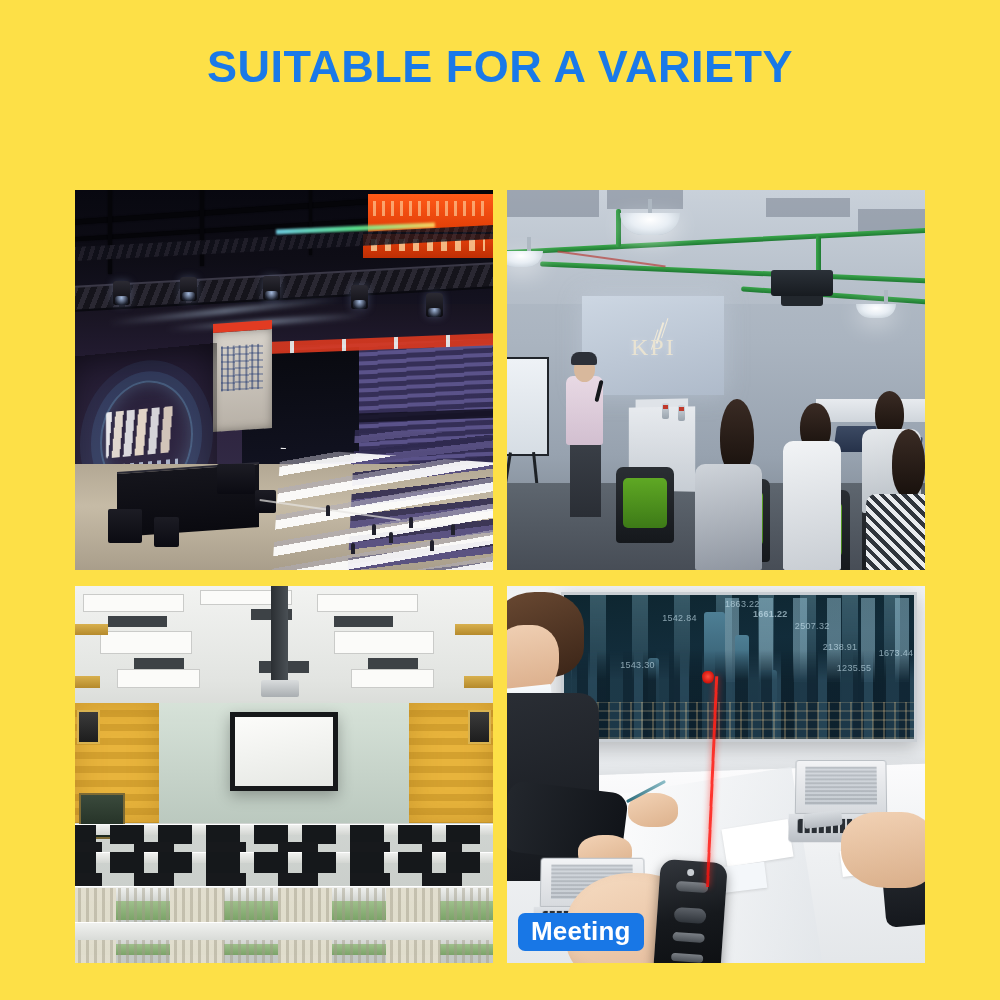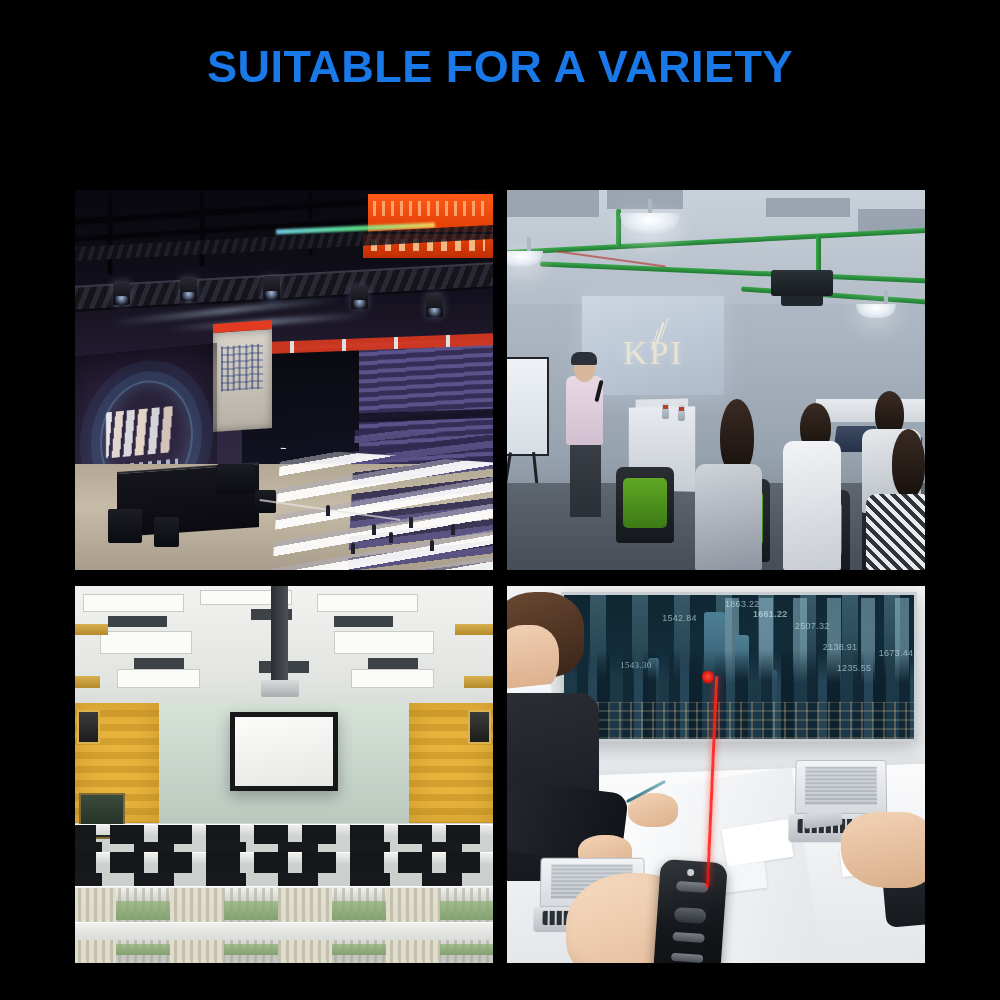--- a/index.html
+++ b/index.html
@@ -2,21 +2,21 @@
 <html><head>
 <meta charset="utf-8">
 <style>
   * { box-sizing: border-box; margin: 0; padding: 0; }
   html, body {
     width: 1000px; height: 1000px;
     background: #ffffff;
     font-family: "Liberation Sans", sans-serif;
     overflow: hidden;
   }
-  .page { position: relative; width: 1000px; height: 1000px; background: #000000; }
+  .page { position: relative; width: 1000px; height: 1000px; background: #fde047; }
 
   
   .headline {
     position: absolute;
     left: 0; top: 38px; width: 1000px;
     text-align: center;
     color: #1a79e8;
     font-size: 45px;
     font-weight: 700;
     letter-spacing: 0.5px;
@@ -264,21 +264,21 @@
   }
   .training .screen {
     position:absolute; left:18%; top:28%; width:34%; height:26%;
     background: linear-gradient(165deg, rgba(206,216,228,.95), rgba(176,188,204,.9));
     box-shadow: 0 0 22px rgba(210,220,235,.35);
   }
   .training .screen .kpi {
     position:absolute; left:0; right:0; top:38%;
     text-align:center;
     color:#e9e3d2;
-    font-size:34px;
+    font-size:24px;
     font-weight:400;
     letter-spacing:2px;
     font-family: "Liberation Serif", serif;
     text-shadow: 0 0 6px rgba(255,255,255,.35);
   }
   .training .screen .spark {
     position:absolute; left:54%; top:26%; width:2px; height:22px;
     background:#efe9d8; transform: rotate(18deg);
     box-shadow: 3px -6px 0 -0.5px #efe9d8, -3px 8px 0 -0.5px #efe9d8;
   }
@@ -816,21 +816,21 @@
           <div class="tower" style="left:56%;bottom:0;width:5%;height:48%;"></div>
           <div class="skyline"></div>
           <div class="lights"></div>
           <div class="num" style="left:46%;top:3%;">1863.22</div>
           <div class="num" style="left:28%;top:13%;">1542.84</div>
           <div class="num" style="left:54%;top:10%;font-weight:bold;">1661.22</div>
           <div class="num" style="left:66%;top:18%;">2507.32</div>
           <div class="num" style="left:74%;top:33%;">2138.91</div>
           <div class="num" style="left:90%;top:37%;">1673.44</div>
           <div class="num" style="left:78%;top:47%;">1235.55</div>
-          <div class="num" style="left:16%;top:45%;font-family:Liberation Serif, serif;">1543.30</div>
+          <div class="num" style="left:16%;top:45%;">1543.30</div>
         </div>
         <div class="table"></div>
         <div class="table-edge"></div>
         <div class="paper" style="left:52%;top:63%;width:16%;height:10%;transform:rotate(-9deg);"></div>
         <div class="paper" style="left:49%;top:74%;width:13%;height:7%;transform:rotate(-7deg);background:#f4f7fa;"></div>
         <div class="laptop" style="right:9%;top:46%;width:22%;height:22%;">
           <div class="lid"></div>
             <div class="base"></div>
         </div>
         <div class="phone" style="right:20%;top:60%;width:9%;height:4%;transform:rotate(-6deg);"></div>
@@ -856,16 +856,17 @@
         <div class="laser-dot" style="left:46.6%;top:22.5%;"></div>
         <div class="presenter-hand"></div>
         <div class="remote">
           <div class="dot"></div>
           <div class="btn" style="top:19%;"></div>
           <div class="btn" style="top:42%;height:13%;border-radius:8px;background:linear-gradient(180deg,#5d6269,#2e3339);"></div>
           <div class="btn" style="top:64%;"></div>
           <div class="btn" style="top:82%;height:7%;"></div>
         </div>
       </div>
+      <span class="badge">Meeting</span>
     </div>
 
   </div>
 </div>
 
 </body></html>

